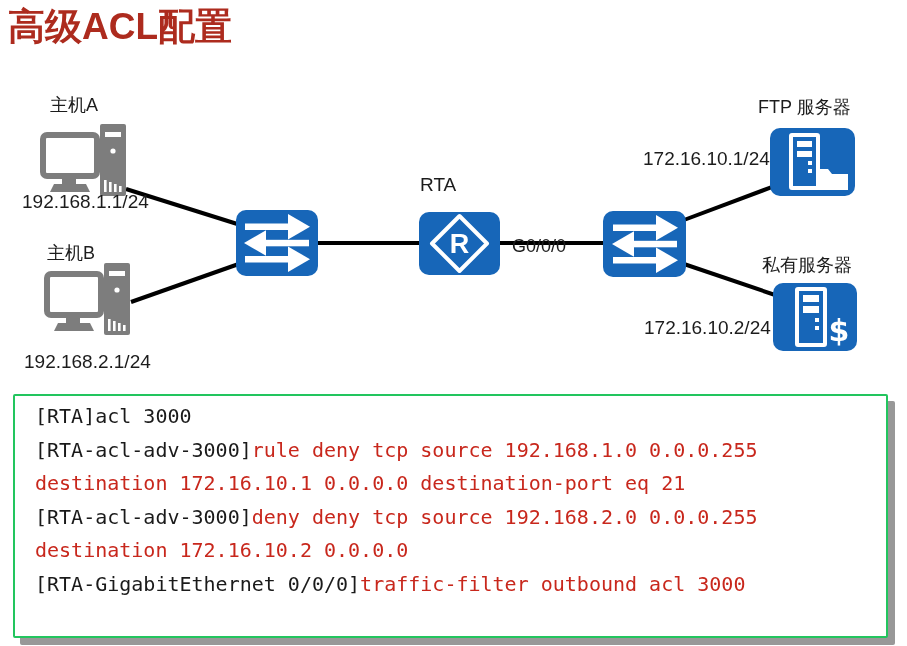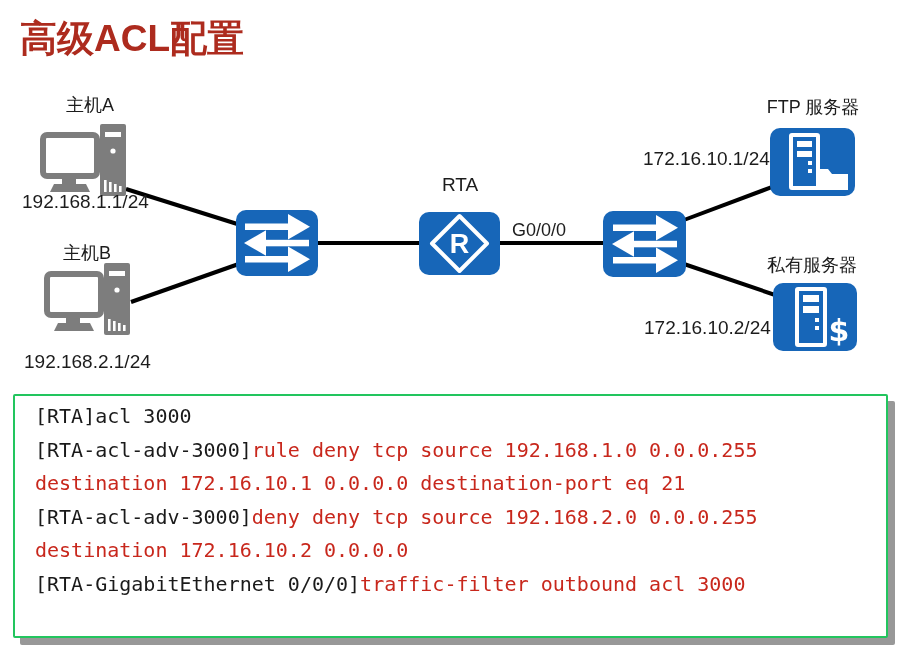--- a/index.html
+++ b/index.html
@@ -9,25 +9,25 @@
     --code-red:#c8271c;
     --code-black:#1a1a1a;
     --line-black:#000000;
   }
   html,body{margin:0;padding:0;background:#fff;}
   .stage{
     position:relative;width:907px;height:646px;background:#fff;overflow:hidden;
     font-family:"Liberation Sans",sans-serif;color:#1c1c1c;
   }
   .title{
-    position:absolute;left:8px;top:2px;margin:12px;
+    position:absolute;left:8px;top:2px;margin:0;
     font-size:37px;font-weight:bold;color:var(--title-red);letter-spacing:0;
   }
   .label{position:absolute;font-size:18px;color:#1c1c1c;white-space:nowrap;}
-  .label.center{text-align:center;}
+  .label.center{}
   .ip{font-size:19px;}
   .links{position:absolute;left:0;top:0;}
   .dev{position:absolute;}
   .bluebox{
     position:absolute;background:var(--icon-blue);border-radius:10px;
     display:flex;align-items:center;justify-content:center;
   }
   .cli{
     position:absolute;left:13px;top:394px;width:851px;height:236px;
     background:#fff;border:2px solid #22c55e;border-radius:2px;
@@ -102,21 +102,21 @@
       </svg>
     </div>
 
     <div class="label center" style="left:420px;top:174px;width:80px;font-size:19px;">RTA</div>
     <div class="bluebox" style="left:419px;top:212px;width:81px;height:63px;">
       <svg width="81" height="63" viewBox="0 0 81 63">
         <polygon points="40.5,4 68,31.5 40.5,59 13,31.5" fill="none" stroke="#fff" stroke-width="4" stroke-linejoin="round"></polygon>
         <text x="40.5" y="41" font-size="27" font-weight="bold" fill="#fff" text-anchor="middle" font-family="Liberation Sans, sans-serif">R</text>
       </svg>
     </div>
-    <div class="label" style="left:512px;top:220px;">G0/0/0</div>
+    <div class="label" style="left:512px;top:236px;">G0/0/0</div>
 
     <div class="bluebox" style="left:603px;top:211px;width:83px;height:66px;">
       <svg width="82" height="66" viewBox="0 0 82 66">
         <rect x="9" y="13.5" width="45" height="6.5" fill="#fff"></rect>
         <polygon points="52,4 74,16.8 52,29.5" fill="#fff"></polygon>
         <rect x="28" y="29.8" width="45" height="6.5" fill="#fff"></rect>
         <polygon points="30,20.2 8,33 30,45.8" fill="#fff"></polygon>
         <rect x="9" y="46" width="45" height="6.5" fill="#fff"></rect>
         <polygon points="52,36.5 74,49.2 52,62" fill="#fff"></polygon>
       </svg>

